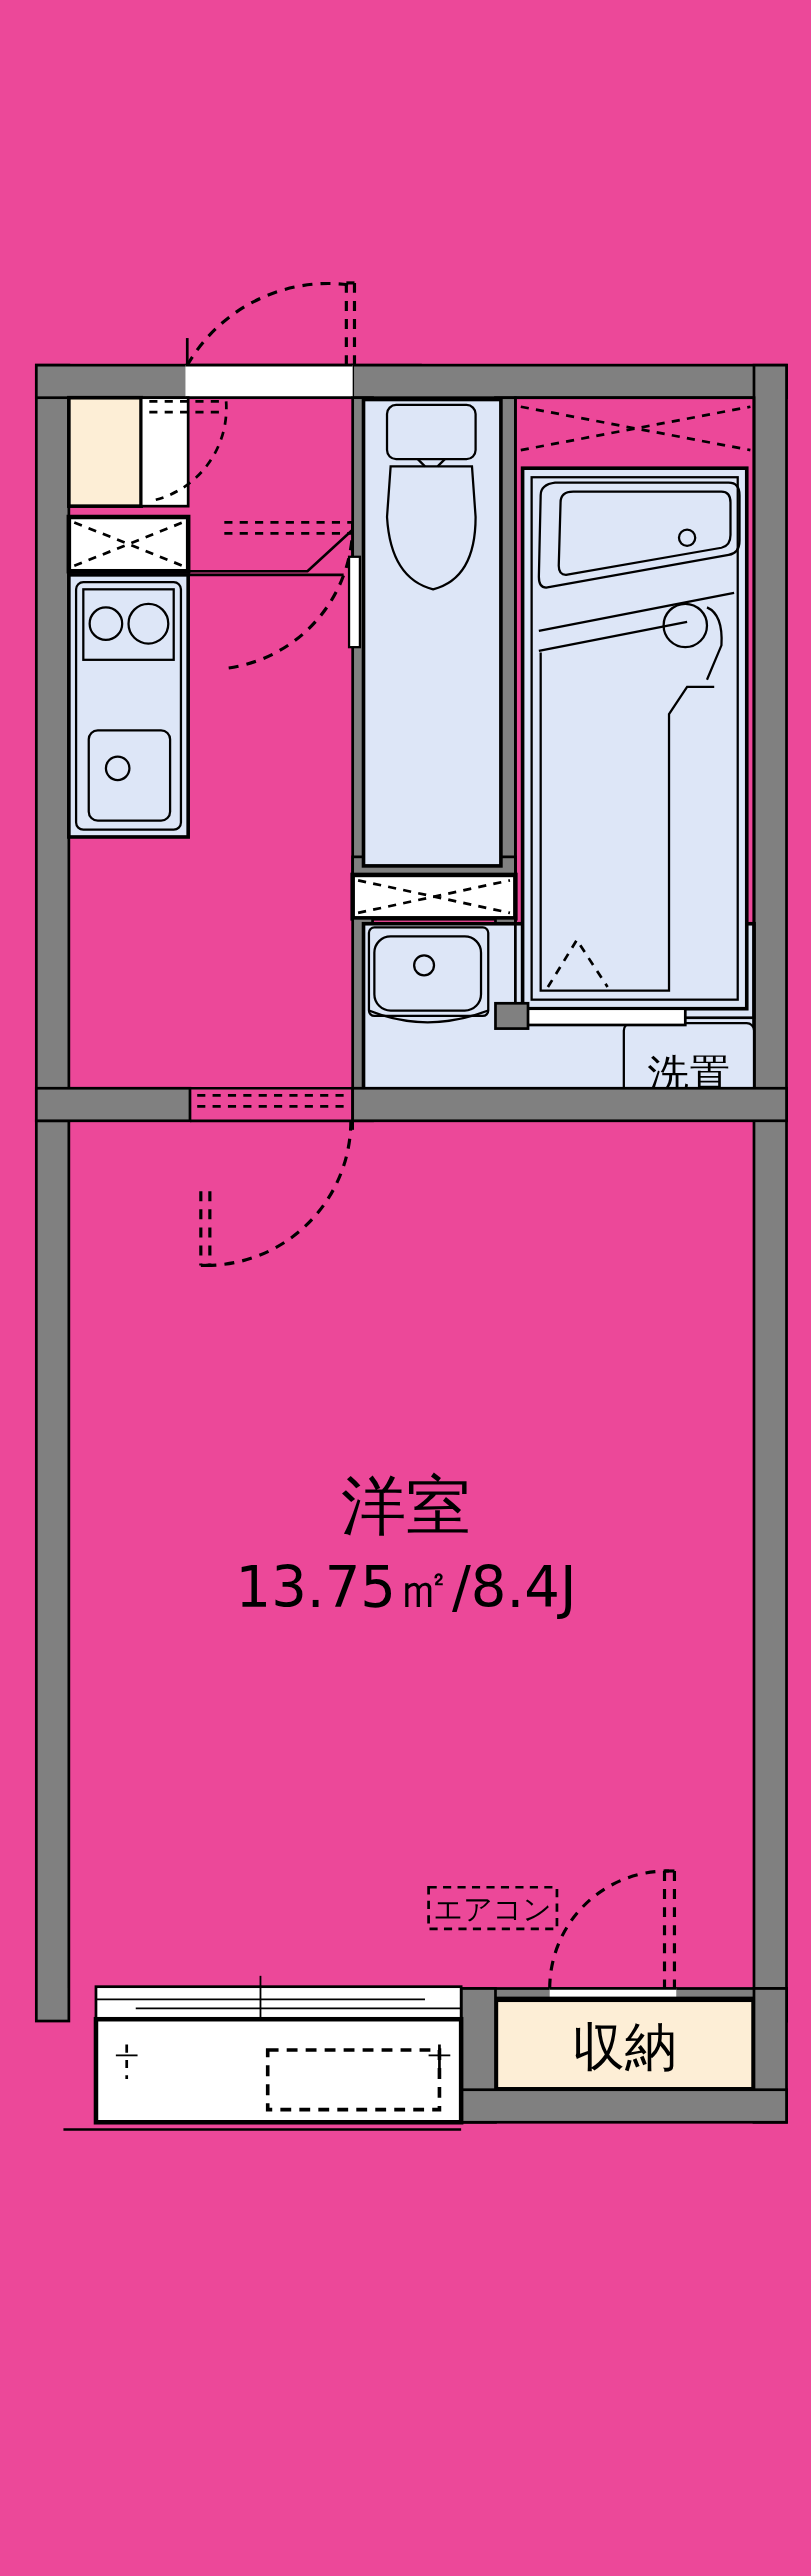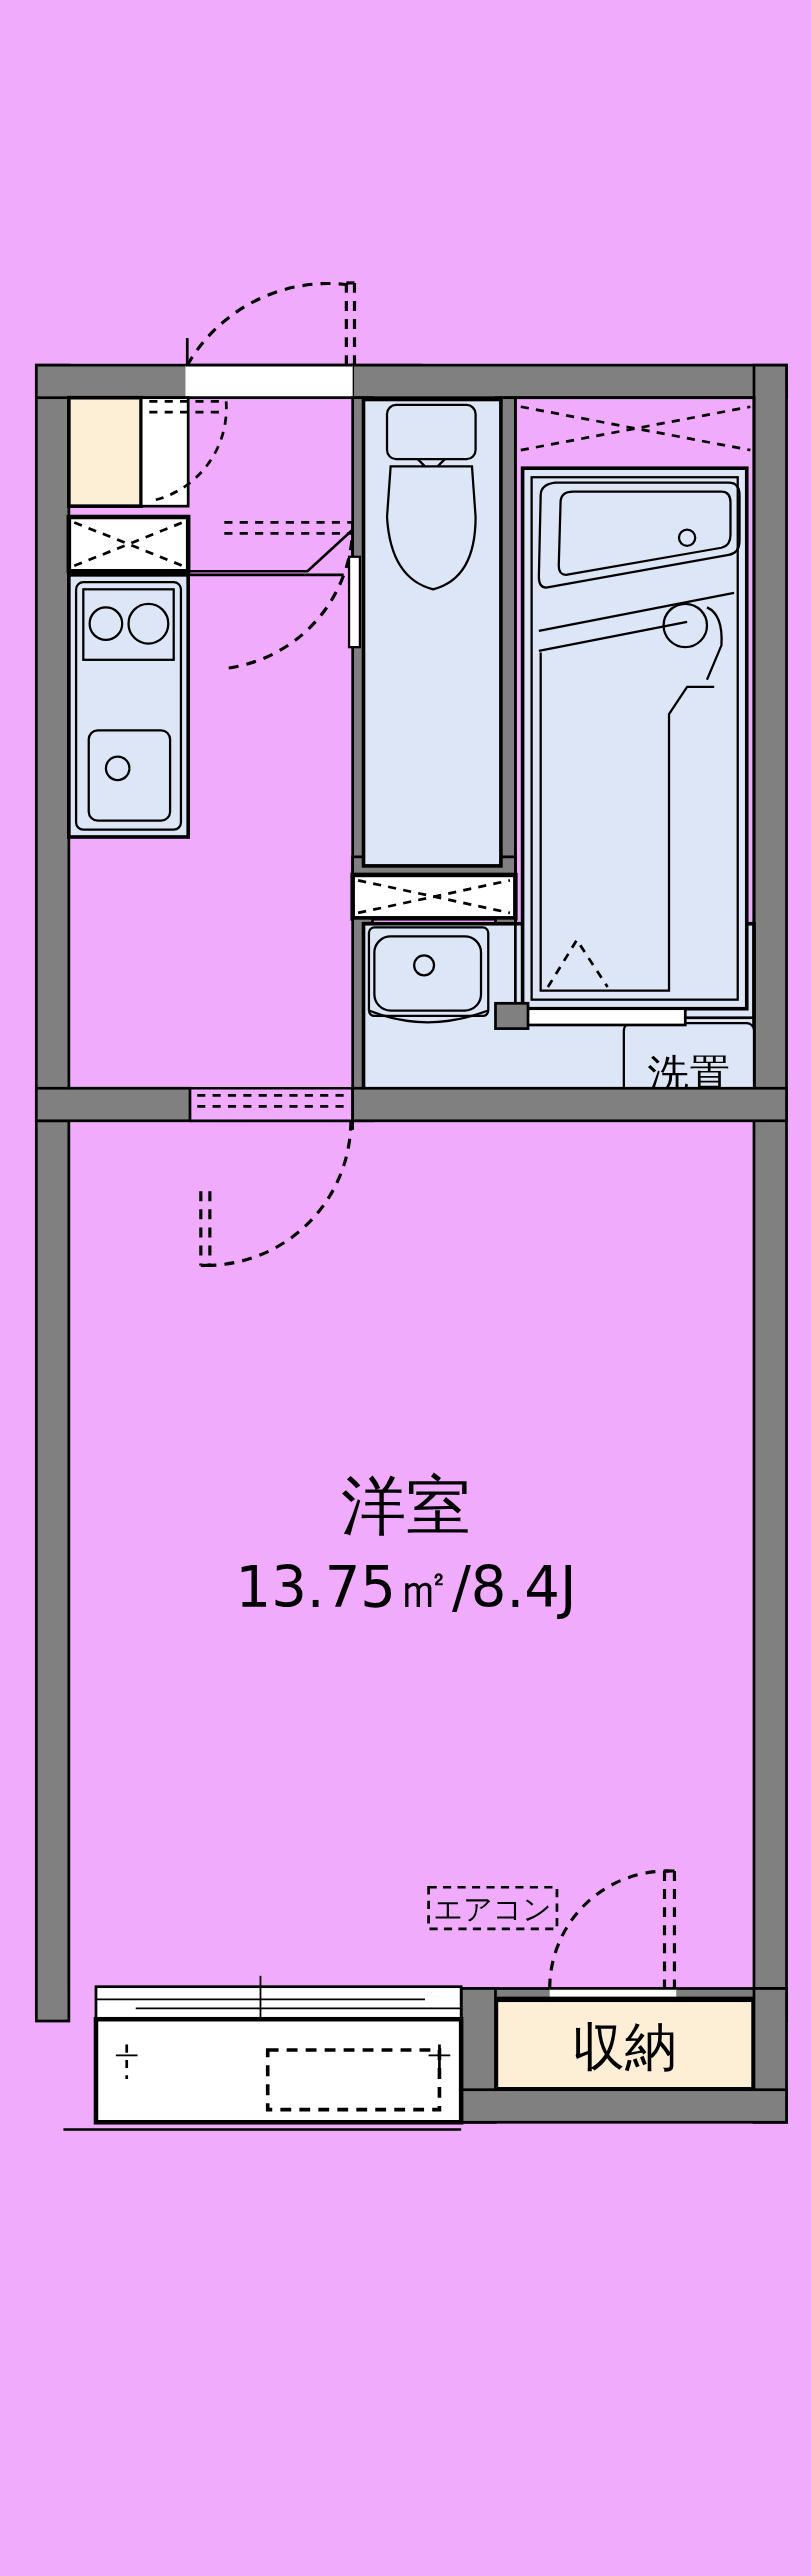--- a/index.html
+++ b/index.html
@@ -1,17 +1,17 @@
 <!DOCTYPE html>
 <html style="font-size:14.5px"><head>
 <meta charset="utf-8">
 <style>
   html,body{margin:0;padding:0;background:#ffffff;}
   body{width:812px;height:2576px;font-family:"Liberation Sans",sans-serif;overflow:hidden;}
-  #plan-root{position:relative;width:812px;height:2576px;background:#f0abfc;}
+  #plan-root{position:relative;width:812px;height:2576px;background:#ec4899;}
   svg{display:block;}
   .wall-fill{fill:#808080;stroke:#000;stroke-width:3;}
   .thin{fill:none;stroke:#000;stroke-width:3;}
   .thin2{fill:none;stroke:#000;stroke-width:2;}
   .fix{fill:#dde6f7;stroke:#000;stroke-width:4;}
   .fix-thin{fill:#dde6f7;stroke:#000;stroke-width:2.5;}
   .fixline{fill:none;stroke:#000;stroke-width:2.5;}
   .dash{fill:none;stroke:#000;stroke-width:3.5;stroke-dasharray:11 9;}
   .dash-s{fill:none;stroke:#000;stroke-width:3;stroke-dasharray:9 8;}
   .solidk{fill:none;stroke:#000;stroke-width:3;}

